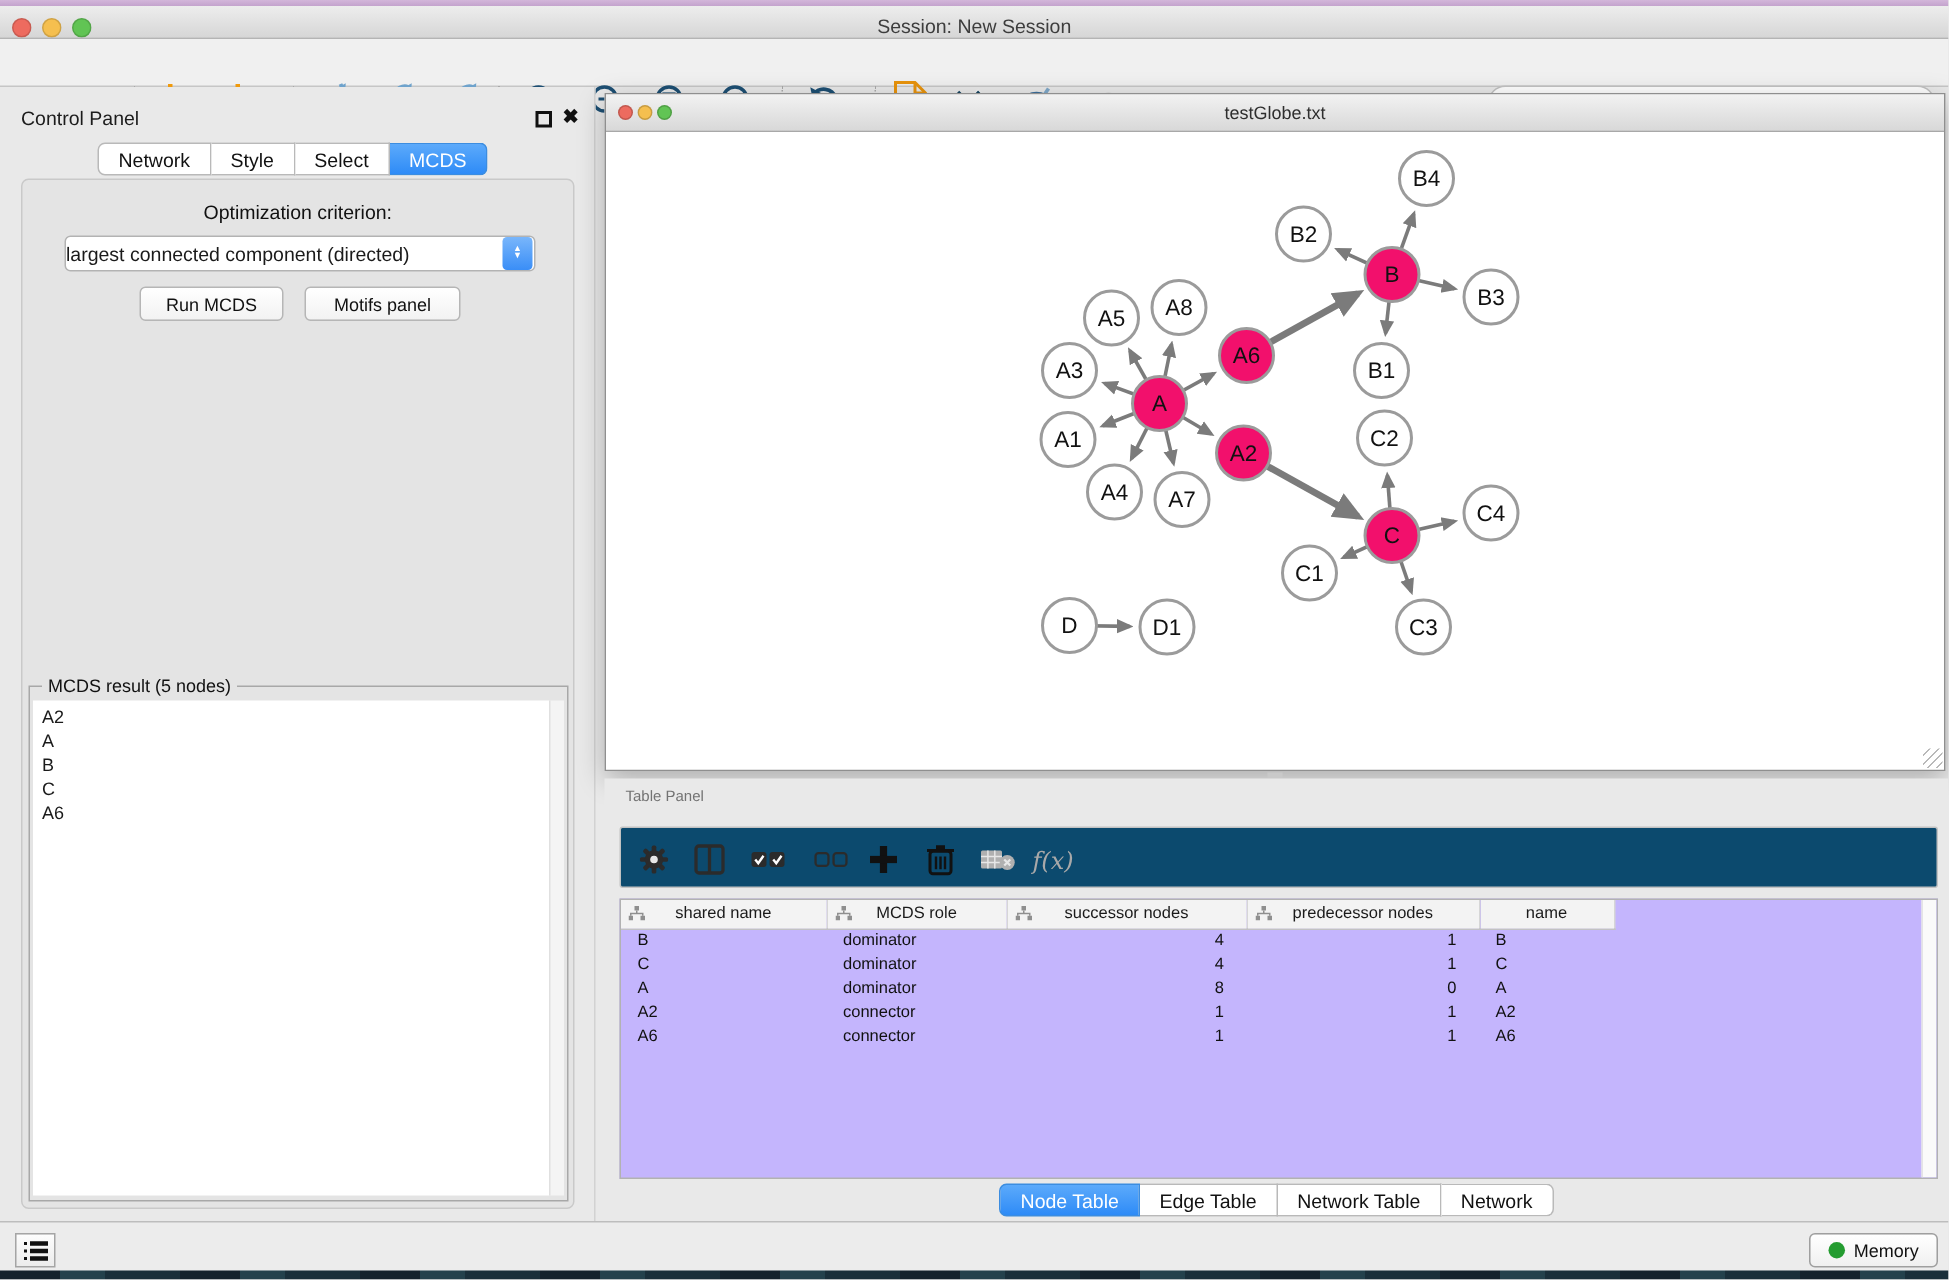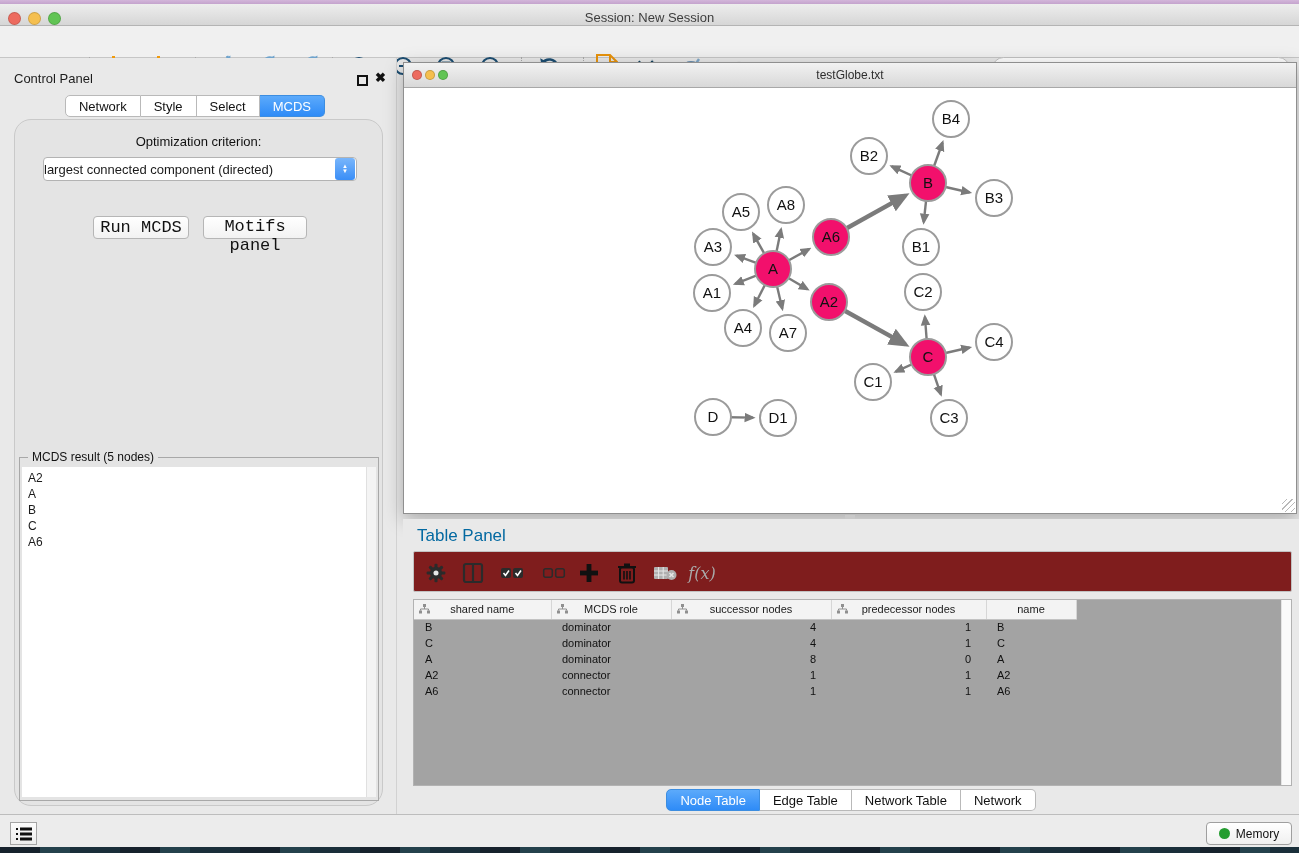--- a/index.html
+++ b/index.html
@@ -33,30 +33,30 @@
   .float-icon { width:11px; height:11px; border:2px solid #111; display:inline-block; }
   .close-icon { font-size:13px; font-weight:bold; color:#111; }
   #cp-tabs { position:absolute; left:0; top:37px; width:390px; display:flex; justify-content:center; }
   .seg { display:flex; }
   .seg button { height:22px; border:1px solid #b9b9b9; border-left:none; background:#fff; font-size:13px;
     padding:0 13px; color:#111; font-family:"Liberation Sans",sans-serif; }
   .seg button:first-child { border-left:1px solid #b9b9b9; border-radius:5px 0 0 5px; }
   .seg button:last-child { border-radius:0 5px 5px 0; }
   .seg button.active { background:linear-gradient(#5caafb,#2e8bf7); color:#fff; border-color:#3c8de0; }
   #cp-inner { position:absolute; left:14px; top:61px; width:369px; height:687px; background:#e4e4e4;
-    border:1px solid #c9c9c9; border-radius:17px; }
+    border:1px solid #c9c9c9; border-radius:5px; }
   #opt-label { position:absolute; left:0; top:14px; width:100%; text-align:center; font-size:13px; color:#111; }
   #opt-select { position:absolute; left:28px; top:37px; width:314px; height:24px; background:#fff;
     border:1px solid #b3b3b3; border-radius:4px; display:flex; align-items:center; }
   #opt-select .val { flex:1; font-size:13px; padding-left:0; white-space:nowrap; overflow:hidden; }
   #opt-select .stepper { width:20px; height:22px; border-radius:3px; margin-right:1px;
     background:linear-gradient(#79b6fb,#3a8ef7); display:flex; flex-direction:column; align-items:center; justify-content:center; }
   #opt-select .stepper span { color:#fff; font-size:6px; line-height:5px; }
   .push-btn { position:absolute; height:23px; background:linear-gradient(#ffffff,#f2f2f2); border:1px solid #b6b6b6;
-    border-radius:4px; font-size:17px; color:#111; font-family:Liberation Mono, monospace;margin-top:25px; }
+    border-radius:4px; font-size:12px; color:#111; font-family:Liberation Sans, sans-serif; }
   #run-btn { left:78px; top:71px; width:96px; }
   #close-btn { left:188px; top:71px; width:104px; }
   #mcds-group { position:absolute; left:4px; top:337px; width:360px; height:344px; border:1px solid #a8a8a8; }
   #mcds-legend { position:absolute; left:8px; top:-8px; background:#e4e4e4; padding:0 4px; font-size:12px; color:#111; }
   #mcds-list { position:absolute; left:2px; top:9px; right:12px; bottom:3px; background:#fff; overflow:hidden;
     font-size:12px; padding:3px 0 0 6px; line-height:16px; }
   #mcds-scroll { position:absolute; right:2px; top:9px; width:10px; bottom:3px; background:#f4f4f4; border-left:1px solid #e0e0e0; }
   .mcds-item { height:16px; }
 
   
@@ -67,26 +67,26 @@
   #net-titlebar .lights { display:flex; margin-left:8px; gap:3px; }
   .tl-sm { width:10px; height:10px; border-radius:50%; border:0.5px solid rgba(0,0,0,.18); }
   #net-title { position:absolute; left:0; right:0; text-align:center; font-size:12px; color:#2e2e2e; }
   #graph-canvas { position:absolute; left:0; top:25px; width:892px; height:425px; background:#fff; }
   #net-resize-grip { position:absolute; right:1px; bottom:1px; width:13px; height:13px;
     background:repeating-linear-gradient(135deg, transparent 0 3px, #b9b9b9 3px 4px); }
   #net-scroll-dot { left:845px; top:515px; width:10px; height:6px; background:#c9c9c9; }
 
   
   #table-panel { left:403px; top:519px; width:896px; height:295px; background:#e9e9e9; }
-  #tp-title { position:absolute; left:14px; top:7px; font-size:17px; color:#0369a1; }
-  #tp-toolbar { position:absolute; left:10px; top:32px; width:879px; height:41px; background:#7f1d1d;
+  #tp-title { position:absolute; left:14px; top:7px; font-size:10px; color:#737373; }
+  #tp-toolbar { position:absolute; left:10px; top:32px; width:879px; height:41px; background:#0c4a6e;
     border:1px solid #c2c2c2; border-radius:2px;padding-left:48px; }
   .tp-icon { position:absolute; top:9px; width:24px; height:24px; display:flex; align-items:center; justify-content:center; }
   #fx-icon { font-family:"DejaVu Serif", serif; font-style:italic; font-size:16px; color:#a9a9a9; }
-  #data-table { position:absolute; left:10px; top:80px; width:879px; height:187px; background:#a3a3a3; border:1px solid #b2b2b2; overflow:hidden; }
+  #data-table { position:absolute; left:10px; top:80px; width:879px; height:187px; background:#c4b5fd; border:1px solid #b2b2b2; overflow:hidden; }
   #data-table table { border-collapse:collapse; table-layout:fixed; width:662px; }
   #data-table th { height:19px; background:#f3f3f3; border-right:1px solid #d6d6d6; border-bottom:1px solid #c2c2c2;
     font-size:11px; font-weight:normal; color:#1a1a1a; position:relative; text-align:center; }
   #data-table th .hdr-ic { position:absolute; left:5px; top:4px; }
   #data-table td { height:16px; font-size:11px; color:#111; white-space:nowrap; overflow:hidden; }
   td.c-left { text-align:left; padding-left:11px; }
   td.c-right { text-align:right; padding-right:15px; }
   #table-scroll { position:absolute; right:0; top:0; width:10px; height:100%; background:#fafafa; border-left:1px solid #e4e4e4; }
   #tp-tabs { position:absolute; left:0; top:270px; width:100%; display:flex; justify-content:center; }
 

